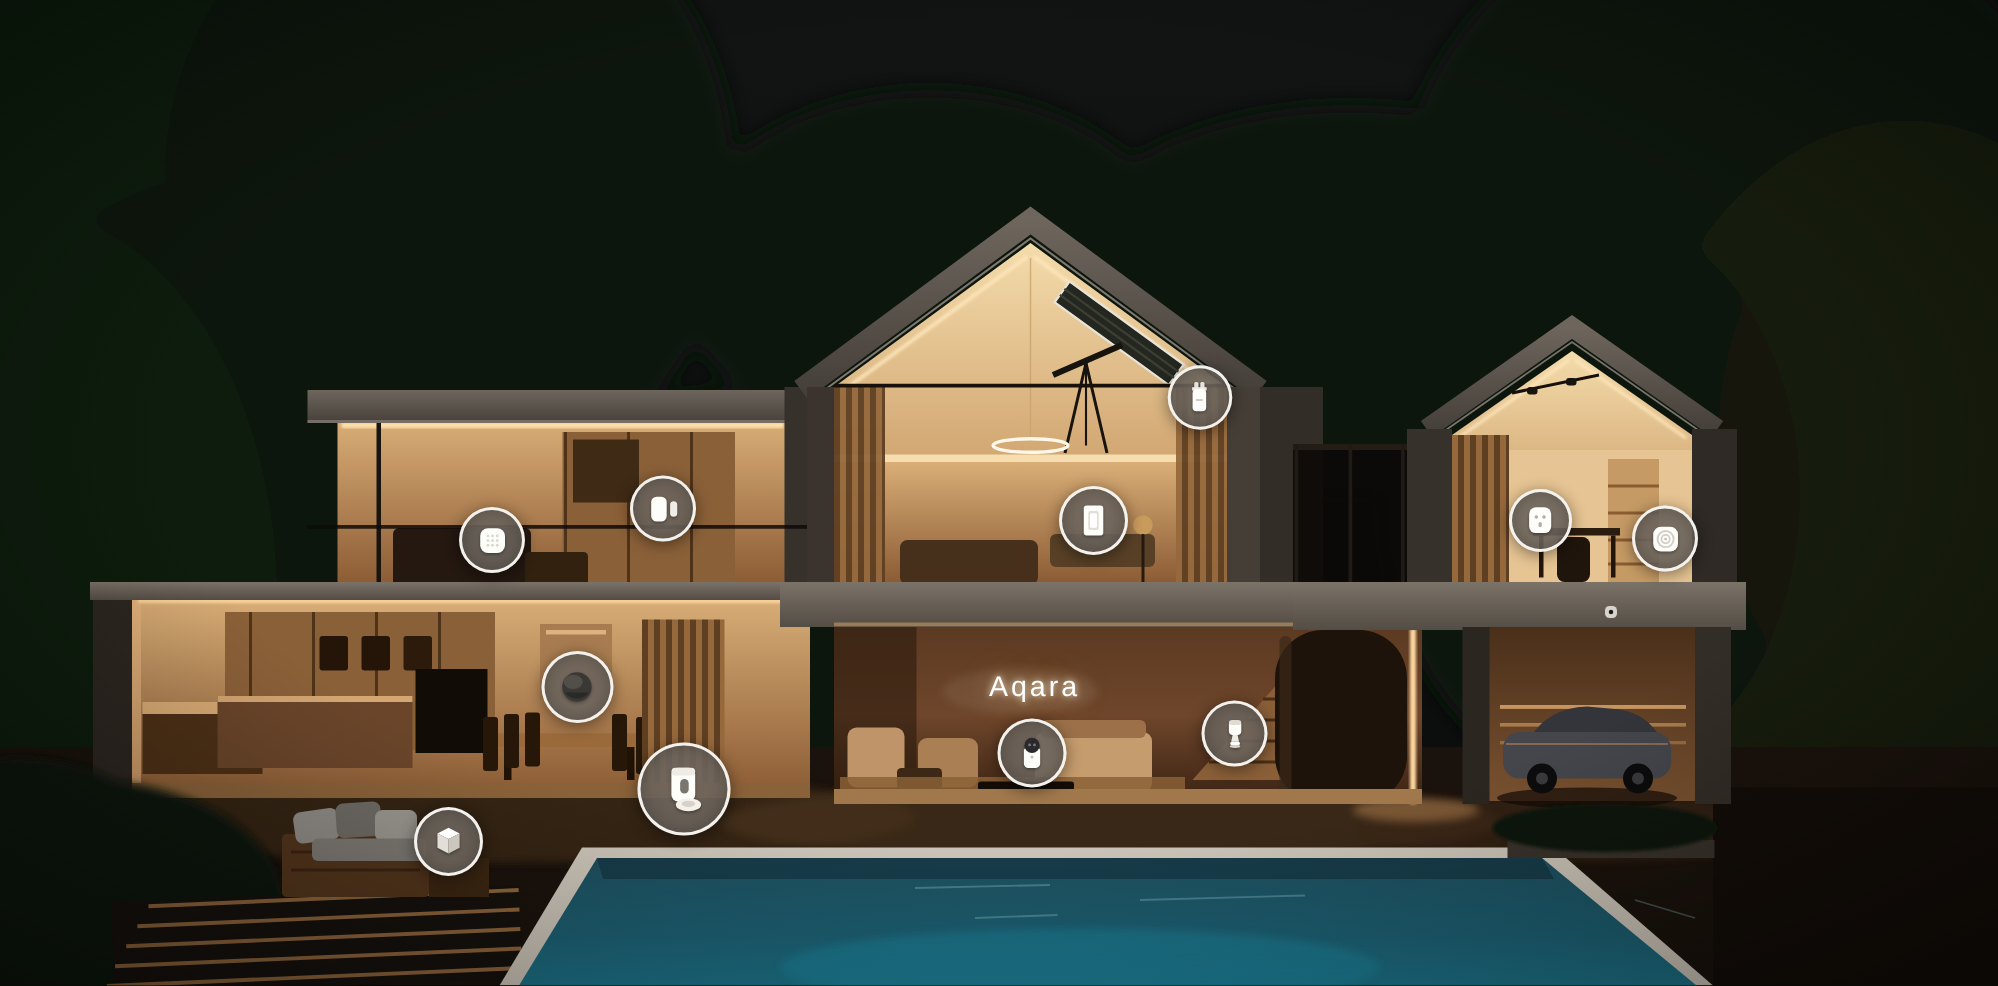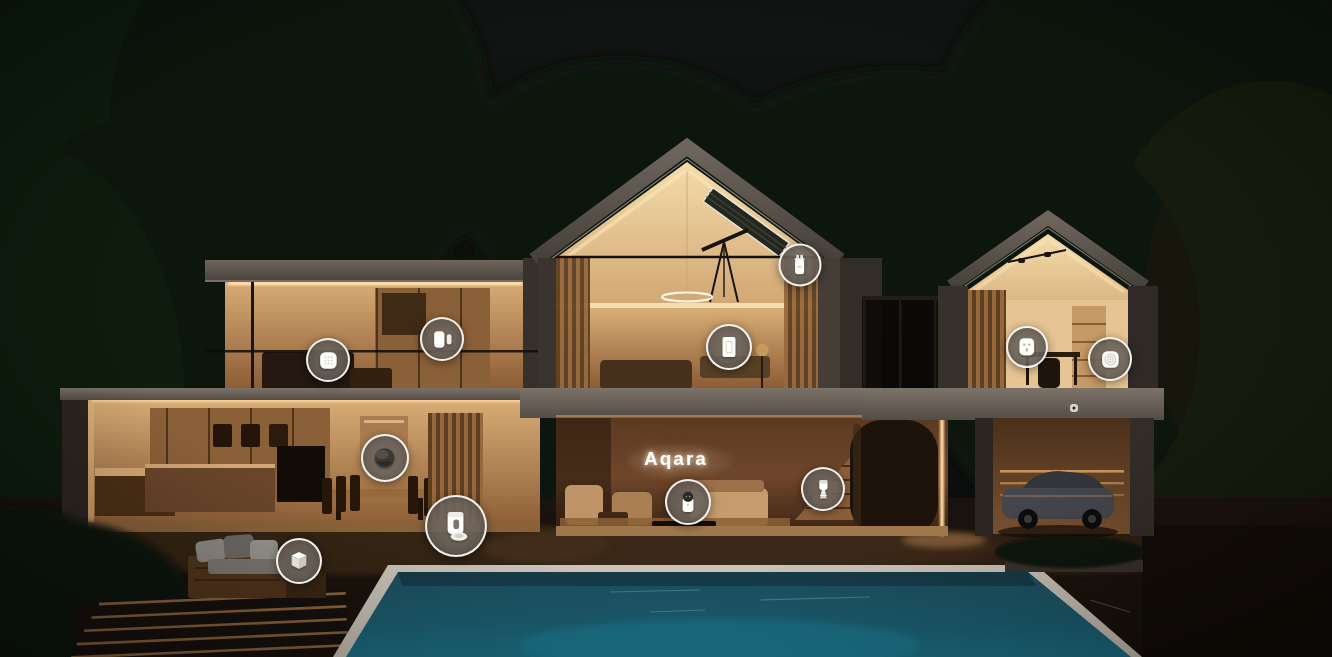--- a/index.html
+++ b/index.html
@@ -1,20 +1,20 @@
 <!DOCTYPE html>
 <html><head>
 <meta charset="utf-8">
 <style>
   html,body{margin:0;padding:0;background:#000;}
   .stage{position:relative;width:1332px;height:657px;overflow:hidden;background:#0a0c0b;
          font-family:"Liberation Sans",sans-serif;}
   .scene{position:absolute;left:0;top:0;width:100%;height:100%;display:block;}
-  .logo{position:absolute;left:644px;top:448px;width:76px;text-align:left;
-        color:#ffffff;font-size:19px;font-weight:700;letter-spacing:2px;
+  .logo{position:absolute;left:644px;top:448px;width:76px;text-align:right;
+        color:#ffffff;font-size:19px;font-weight:400;letter-spacing:2px;
         text-shadow:0 0 5px rgba(255,248,228,.95),0 0 14px rgba(255,214,160,.6),0 0 26px rgba(255,200,140,.35);
         user-select:none;}
   .hotspot{position:absolute;transform:translate(-50%,-50%);border-radius:50%;
            background:rgba(110,102,94,.90);border:2px solid rgba(250,249,246,.95);
            box-shadow:0 2px 10px rgba(0,0,0,.45), inset 0 0 12px rgba(0,0,0,.25);
            display:flex;align-items:center;justify-content:center;padding:0;cursor:pointer;}
   .hotspot-icon{width:62%;height:62%;display:flex;align-items:center;justify-content:center;pointer-events:none;}
   .hotspot-icon svg{width:100%;height:100%;filter:drop-shadow(0 1px 1px rgba(0,0,0,.35));}
 </style>
 </head>

